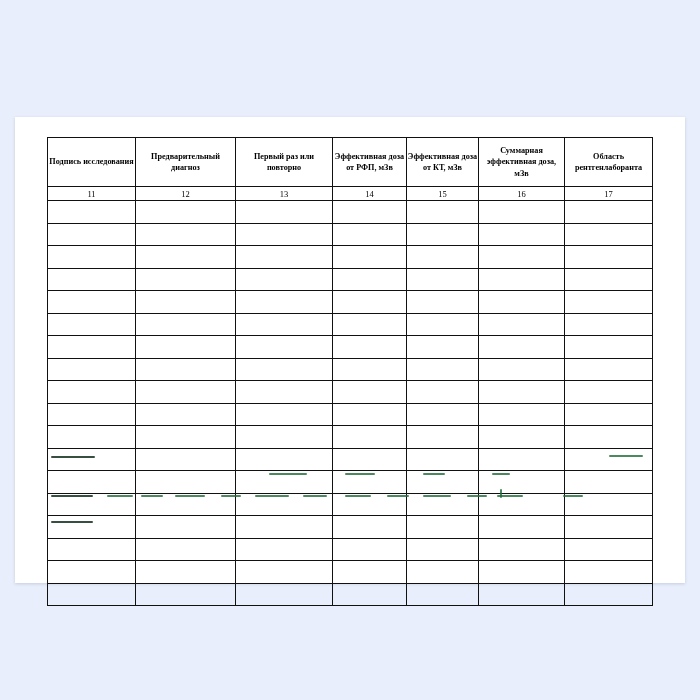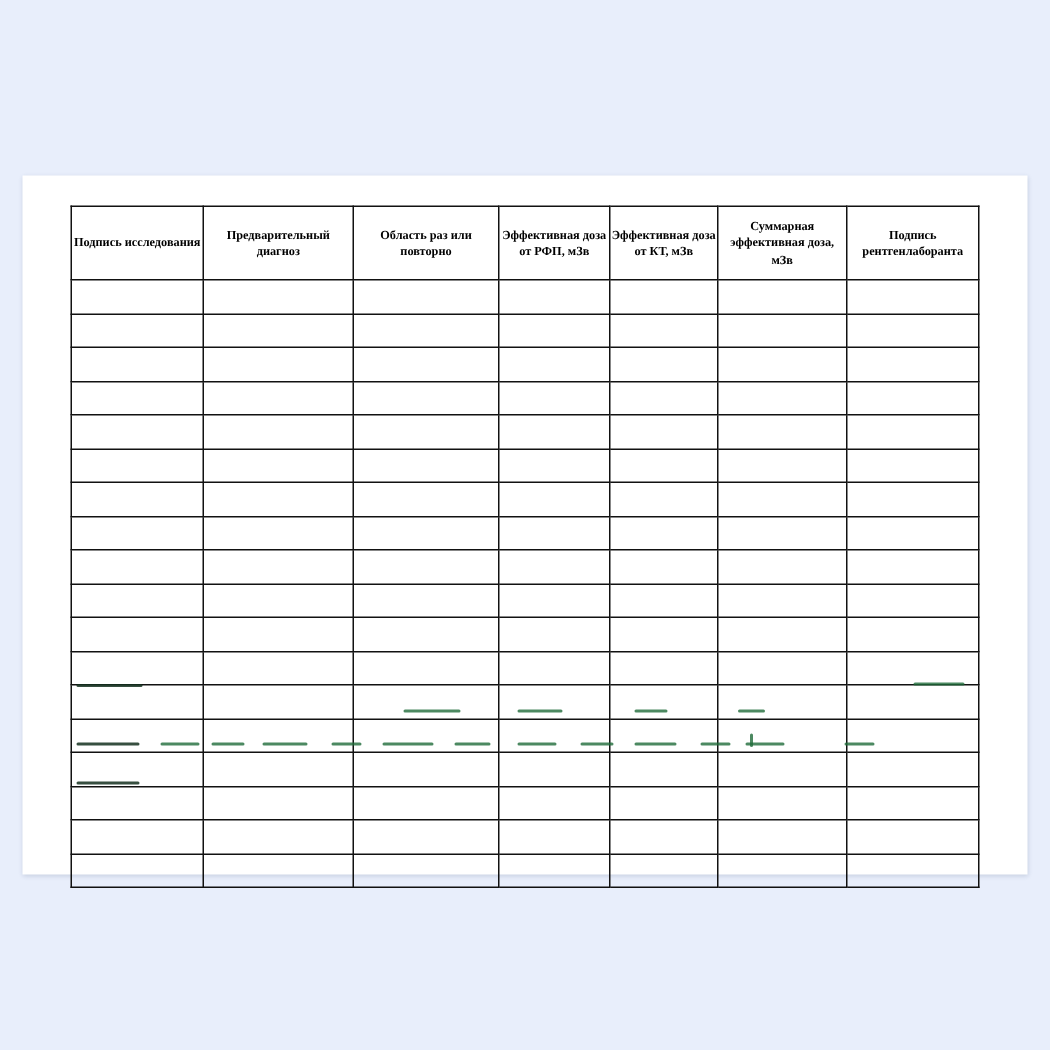--- a/index.html
+++ b/index.html
@@ -113,25 +113,34 @@
             <col class="c3">
             <col class="c4">
             <col class="c5">
             <col class="c6">
             <col class="c7">
         </colgroup>
         <thead>
           <tr class="head-row">
             <th>Подпись исследования</th>
             <th>Предварительный диагноз</th>
-            <th>Область раз или повторно</th>
+            <th>Первый раз или повторно</th>
             <th>Эффективная доза от РФП, мЗв</th>
             <th>Эффективная доза от КТ, мЗв</th>
             <th>Суммарная эффективная доза, мЗв</th>
-            <th>Подпись рентгенлаборанта</th>
+            <th>Область рентгенлаборанта</th>
+          </tr>
+          <tr class="num-row">
+            <td>11</td>
+            <td>12</td>
+            <td>13</td>
+            <td>14</td>
+            <td>15</td>
+            <td>16</td>
+            <td>17</td>
           </tr>
         </thead>
         <tbody>
           <tr class="data-row">
               <td></td>
               <td></td>
               <td></td>
               <td></td>
               <td></td>
               <td></td>

